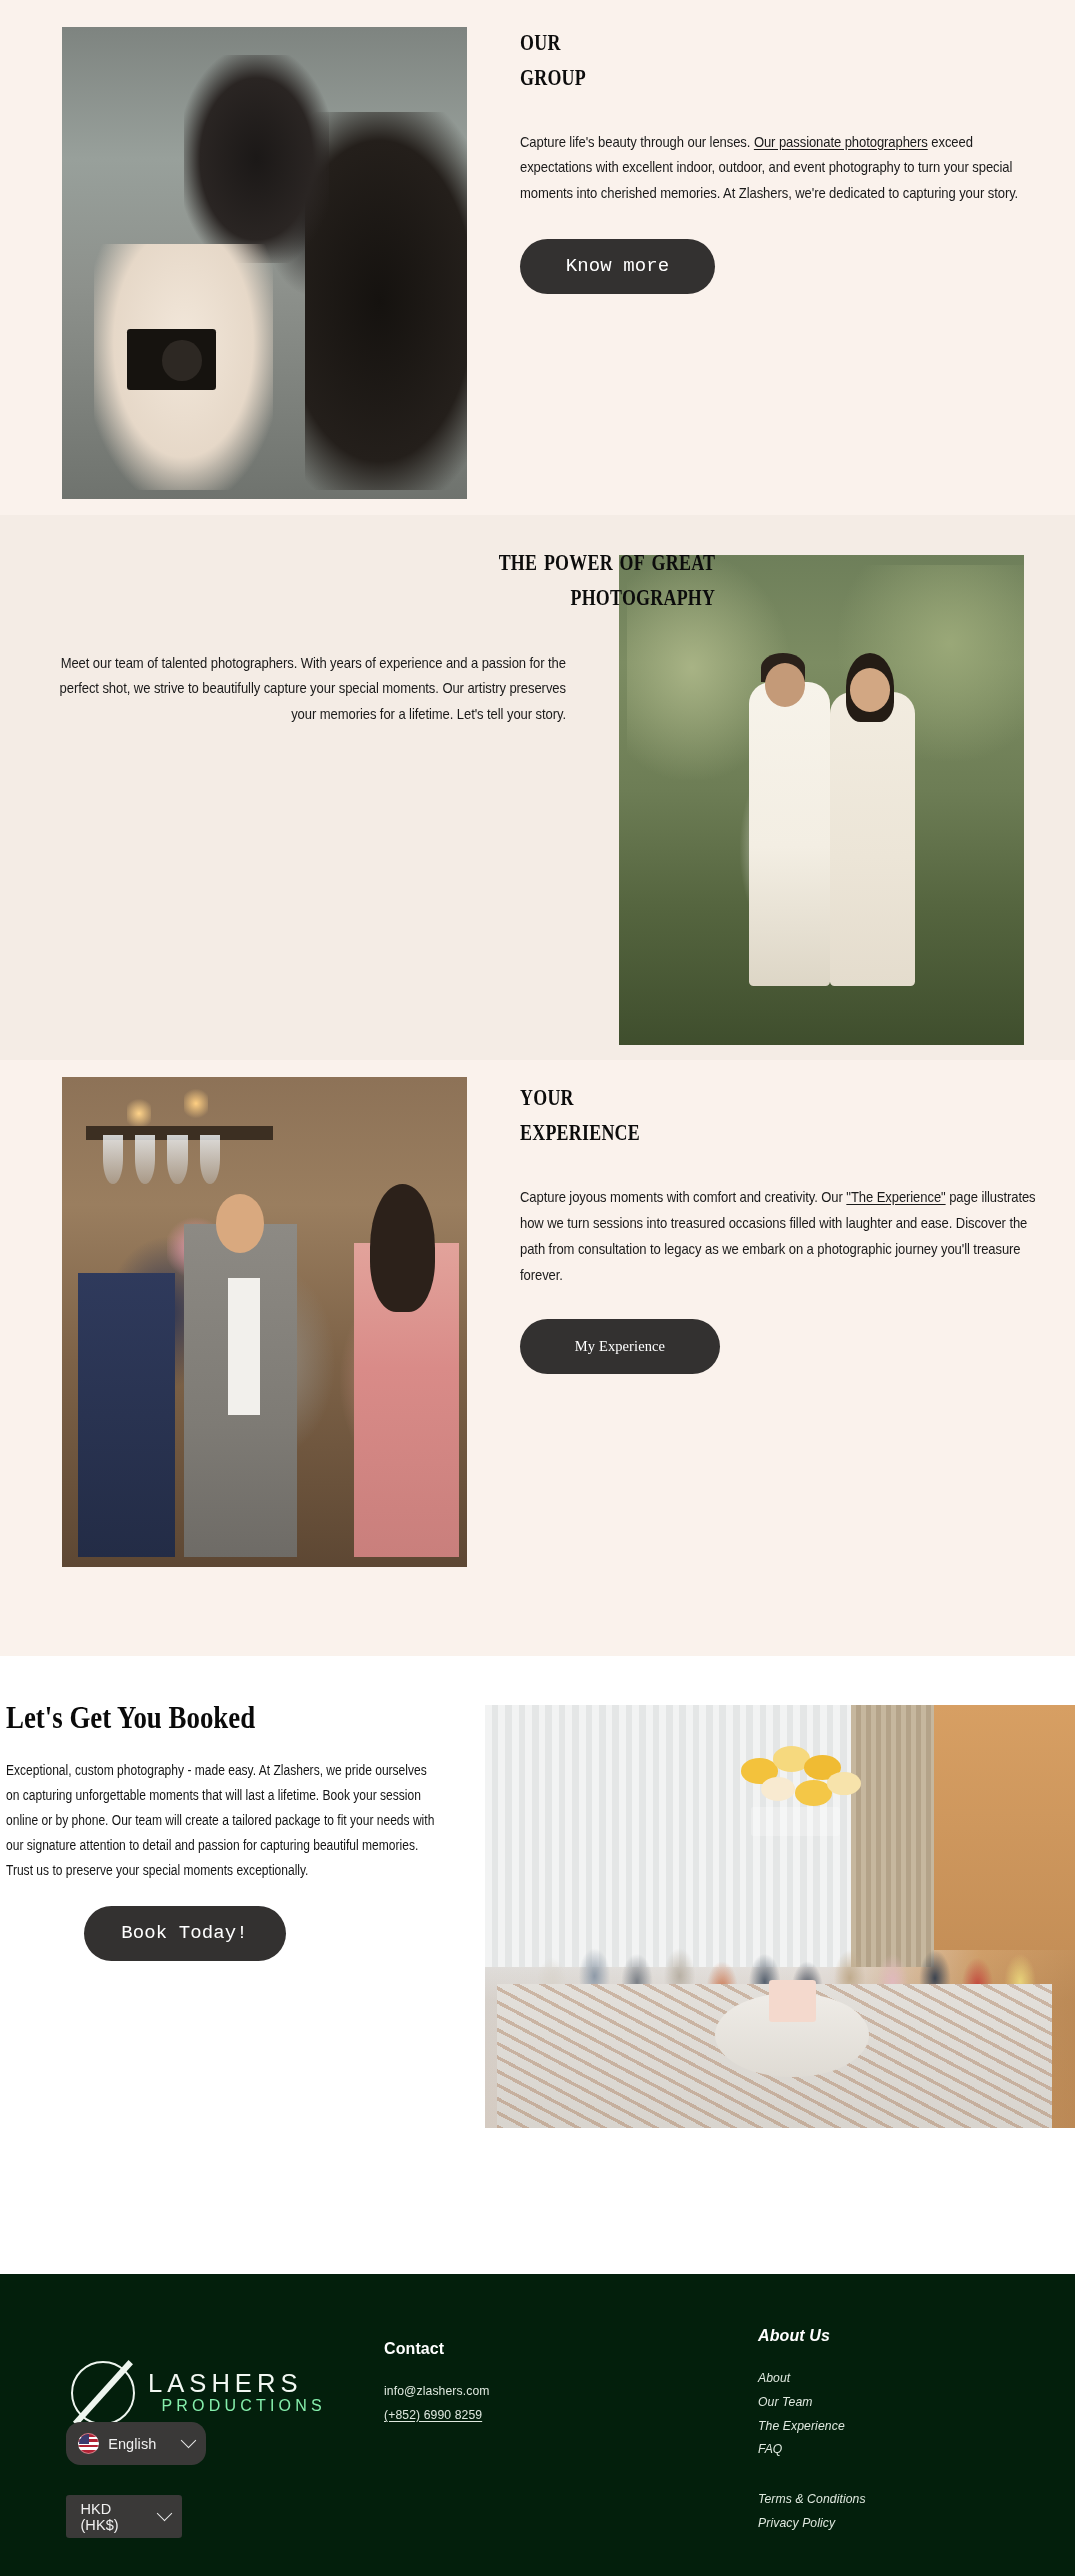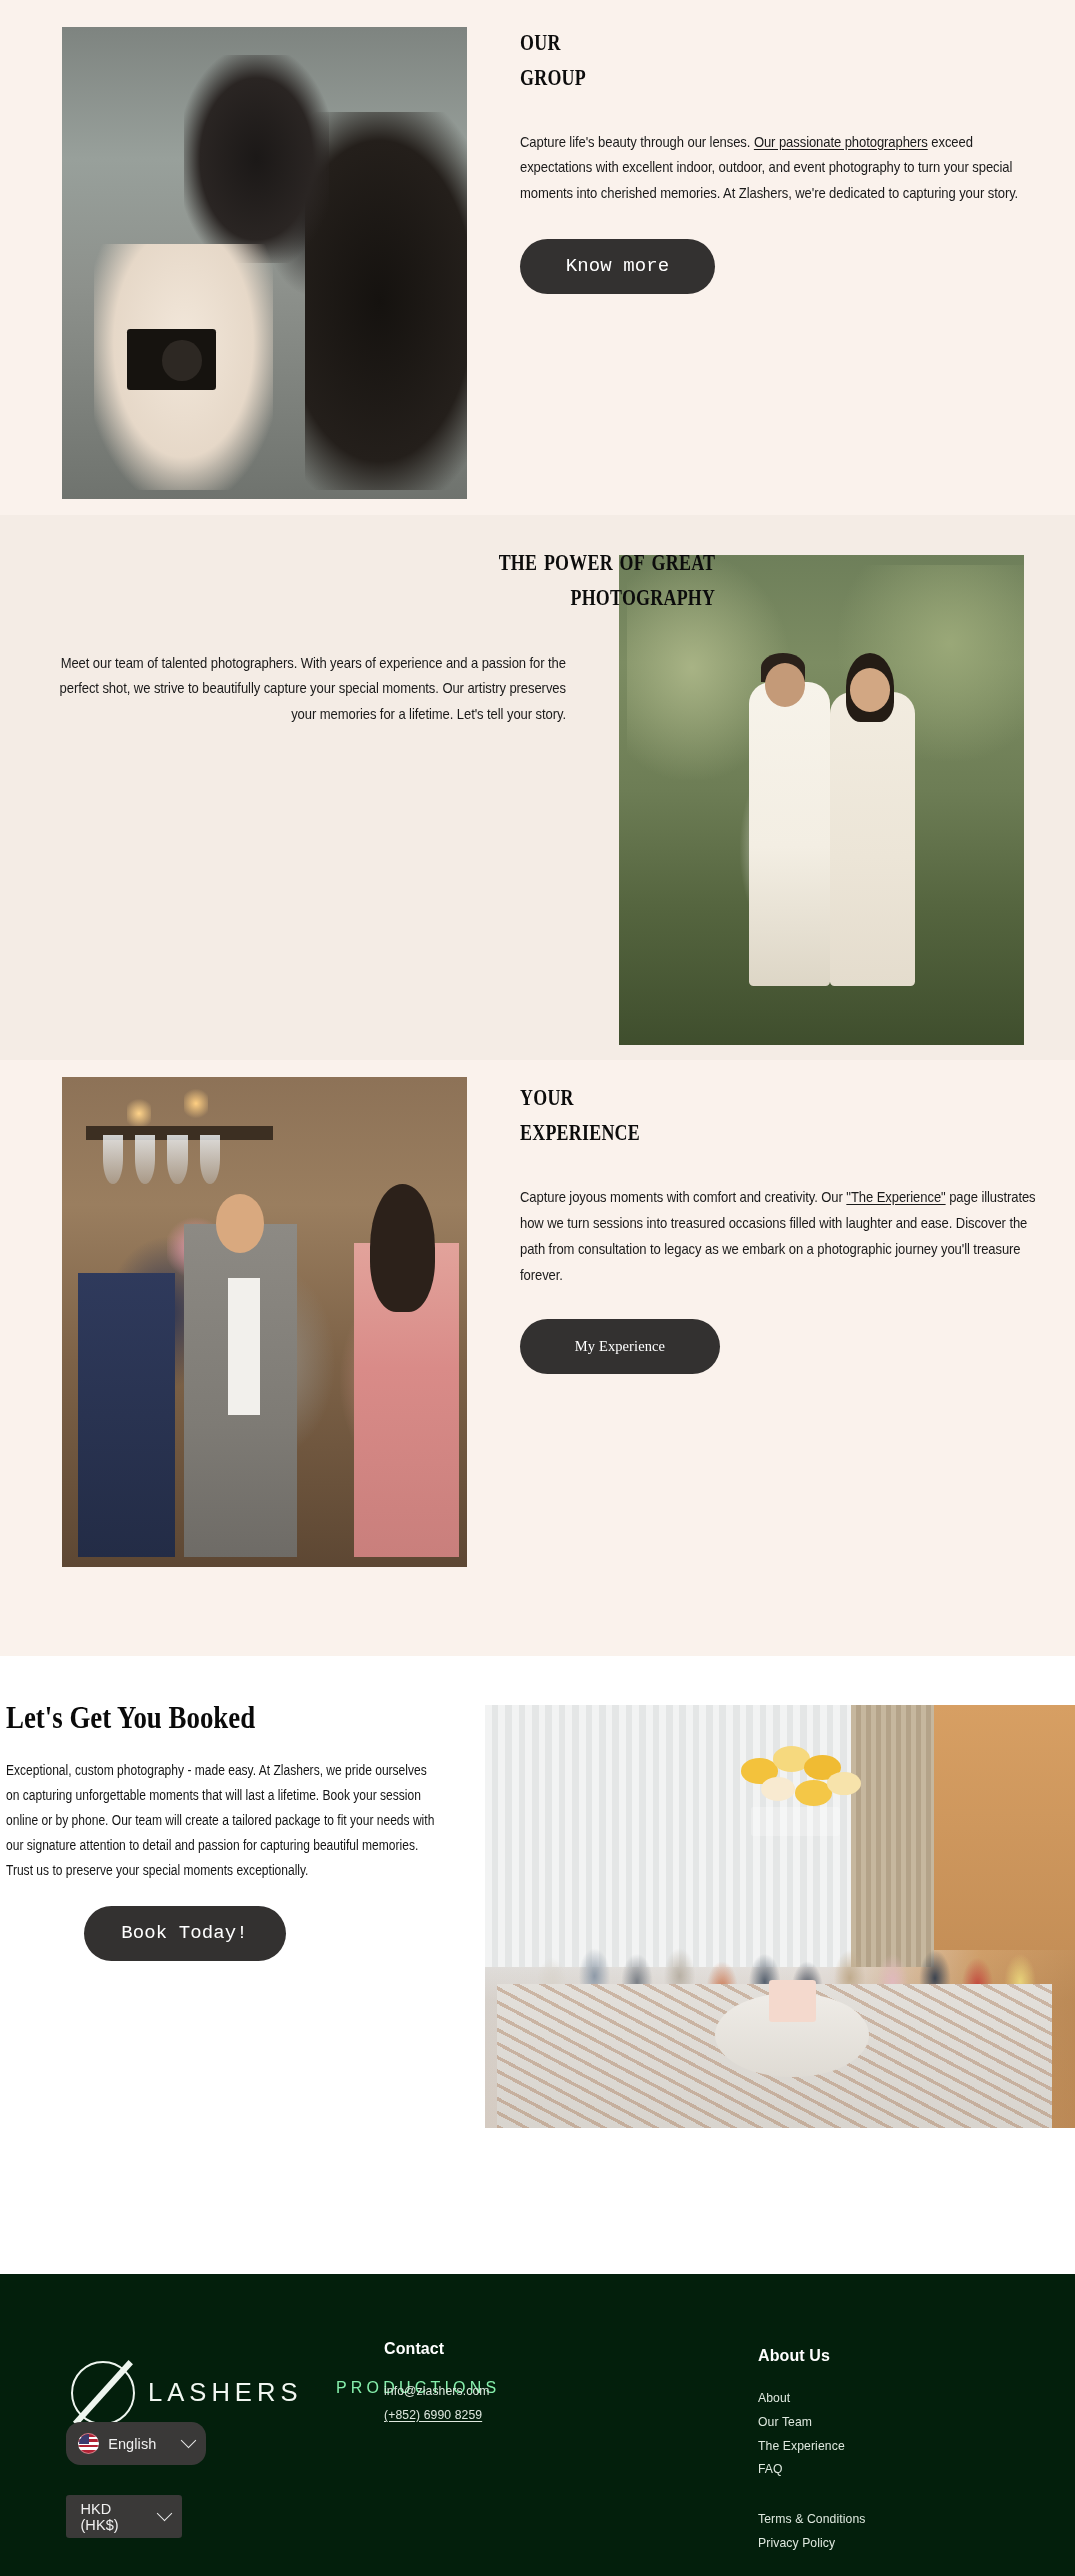--- a/index.html
+++ b/index.html
@@ -239,21 +239,21 @@
   .logo-mark .ring {
     position: absolute; inset: 4.5px;
     border: 2.8px solid #eef5ef; border-radius: 50%;
   }
   .logo-mark .slash {
     position: absolute; left: 50%; top: 50%;
     width: 6.1px; height: 83px;
     background: #eef5ef;
     transform: translate(-50%,-50%) rotate(42deg);
   }
-  .logo-type { display: flex; flex-direction: row; gap: 20px; }
+  .logo-type { display: flex; flex-direction: column; }
   .logo-l1 { font-size: 25.6px; letter-spacing: 5px; color: #f2f7f2; font-weight: 300; line-height: 1.05; }
   .logo-l2 { font-size: 16px; letter-spacing: 4.2px; color: #86efac; font-weight: 300; margin-left: 13.4px; }
 
   .fcol { position: absolute; }
   .fcol h4 {
     font-size: 16px;
     font-weight: 700;
     color: #ffffff;
     margin-bottom: 22px;
     letter-spacing: 0.1px;
@@ -417,21 +417,21 @@
       </div>
     </div>
 
     <div class="fcol" style="left:384px; top:66px; width:184px;">
       <h4>Contact</h4>
       <span class="flink">info@zlashers.com</span>
       <a href="#" class="flink ul">(+852) 6990 8259</a>
     </div>
 
 
-    <div class="fcol" style="left:758px; top:73px; width:189px;">
+    <div class="fcol" style="left:758px; top:53px; width:189px;font-style:italic;">
       <h4>About Us</h4>
       <a href="#" class="flink">About</a>
       <a href="#" class="flink">Our Team</a>
       <a href="#" class="flink">The Experience</a>
       <a href="#" class="flink">FAQ</a>
       <div class="gap"></div>
       <a href="#" class="flink">Terms &amp; Conditions</a>
       <a href="#" class="flink">Privacy Policy</a>
     </div>
   </footer>

